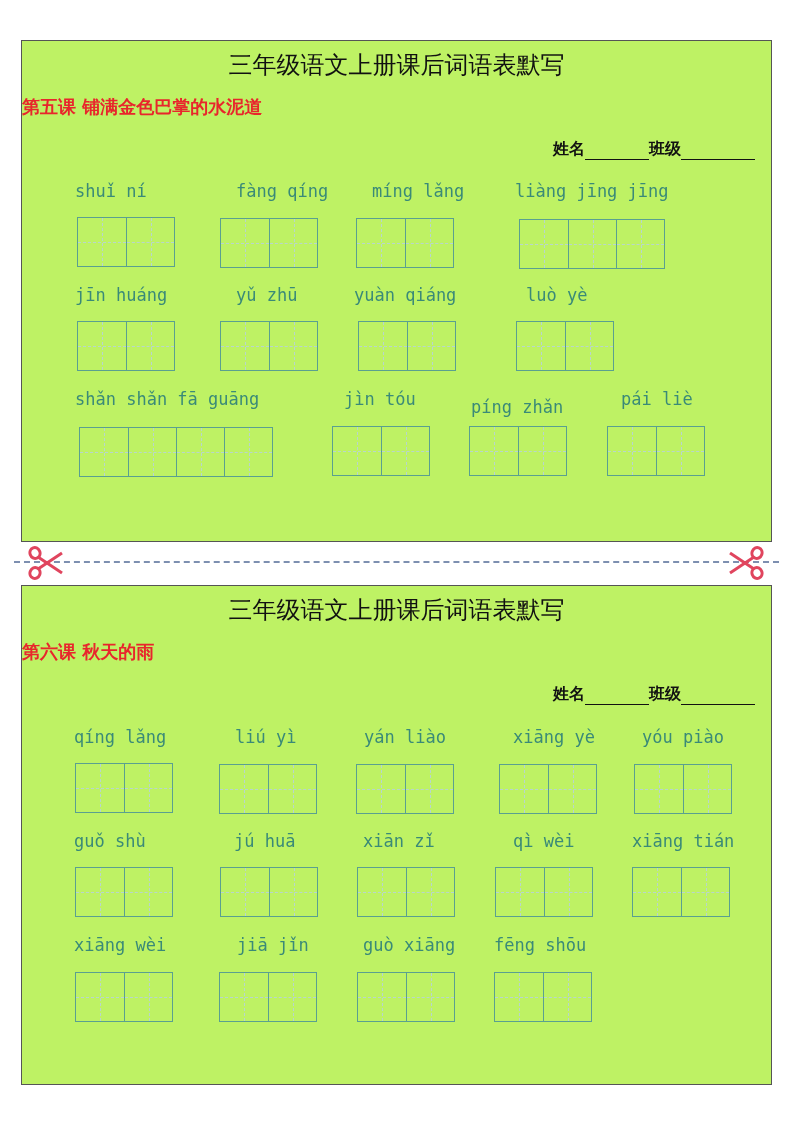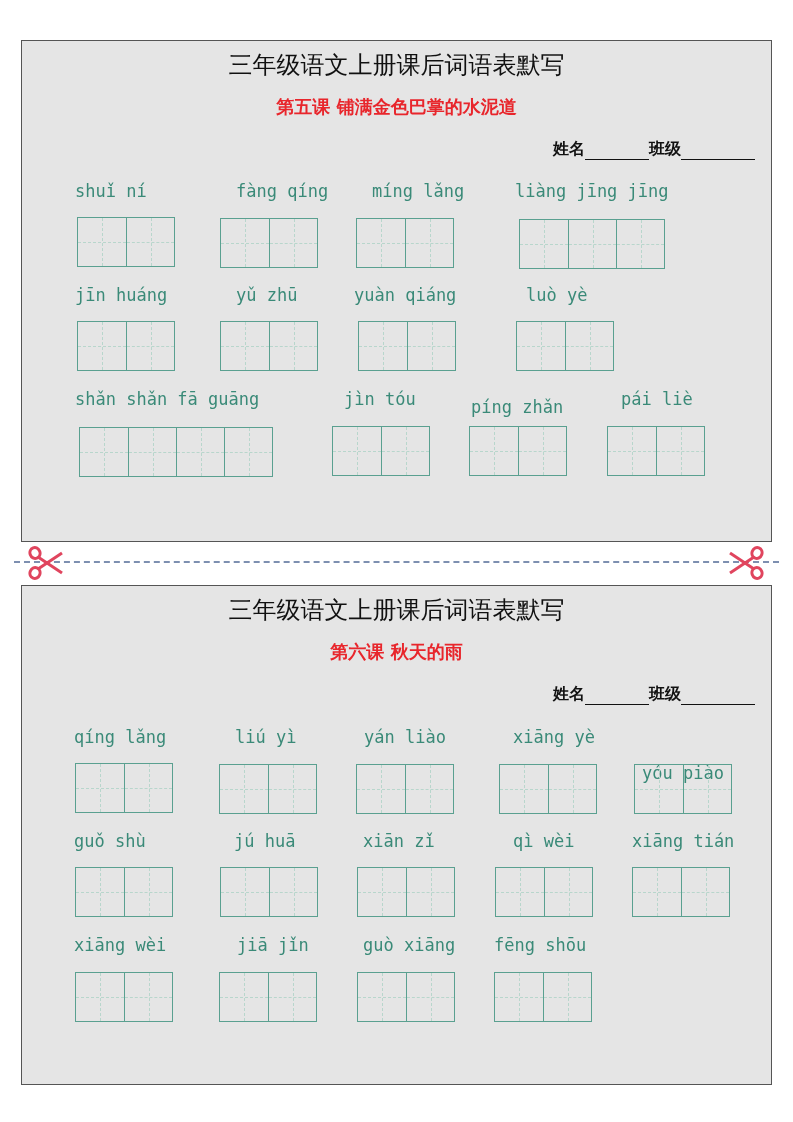--- a/index.html
+++ b/index.html
@@ -1,23 +1,23 @@
 <!DOCTYPE html>
 <html><head>
 <meta charset="utf-8">
 <style>
   html, body { margin:0; padding:0; background:#ffffff; }
   body { width:793px; height:1122px; position:relative; overflow:hidden;
          font-family:"DejaVu Sans", sans-serif; }
-  .card { position:absolute; left:21px; width:751px; border:1px solid #555; background:#e5e5e5; box-sizing:border-box; }
+  .card { position:absolute; left:21px; width:751px; border:1px solid #555; background:#bef264; box-sizing:border-box; }
   .card.top { top:40px; height:502px; }
   .card.bottom { top:585px; height:500px; }
   .title { position:absolute; left:0; right:0; text-align:center; font-size:24px; color:#111;
            font-family:"DejaVu Serif", serif; letter-spacing:0px; }
-  .subtitle { position:absolute; left:0; right:0; text-align:center; font-size:18px; color:#e8262c;
+  .subtitle { position:absolute; left:0; right:0; text-align:left; font-size:18px; color:#e8262c;
               font-family:"DejaVu Sans", sans-serif; font-weight:bold; }
   .namebar { position:absolute; right:16px; font-size:16px; font-weight:bold; color:#111;
              font-family:"DejaVu Serif", serif; display:flex; align-items:flex-end; }
   .namebar .line { display:inline-block; border-bottom:1px solid #111; height:16px; }
   .word { position:absolute; }
   .pinyin { position:absolute; left:0; white-space:nowrap; color:#3a8a78; font-size:17px;
             font-family:"DejaVu Sans Mono", monospace; letter-spacing:0px; }
   .boxes { position:absolute; display:flex; border:1.5px solid #5aa090; box-sizing:border-box; }
   .cell { width:48px; height:48px; position:relative; box-sizing:border-box; }
   .cell + .cell { border-left:1.5px solid #5aa090; }
@@ -180,21 +180,21 @@
       </div>
   </div>
   <div class="word" style="left:477px;top:141px;">
     <div class="pinyin" style="top:0;left:14px;">xiāng yè</div>
     <div class="boxes" style="top:37px;">
         <div class="cell"></div>
         <div class="cell"></div>
       </div>
   </div>
   <div class="word" style="left:612px;top:141px;">
-    <div class="pinyin" style="top:0;left:8px;margin-top:36px;">yóu piào</div>
+    <div class="pinyin" style="top:0;left:8px;">yóu piào</div>
     <div class="boxes" style="top:37px;">
         <div class="cell"></div>
         <div class="cell"></div>
       </div>
   </div>
 
   <div class="word" style="left:52px;top:245px;">
     <div class="pinyin" style="top:0;">guǒ shù</div>
     <div class="boxes" style="top:36px;left:1px;">
         <div class="cell"></div>

